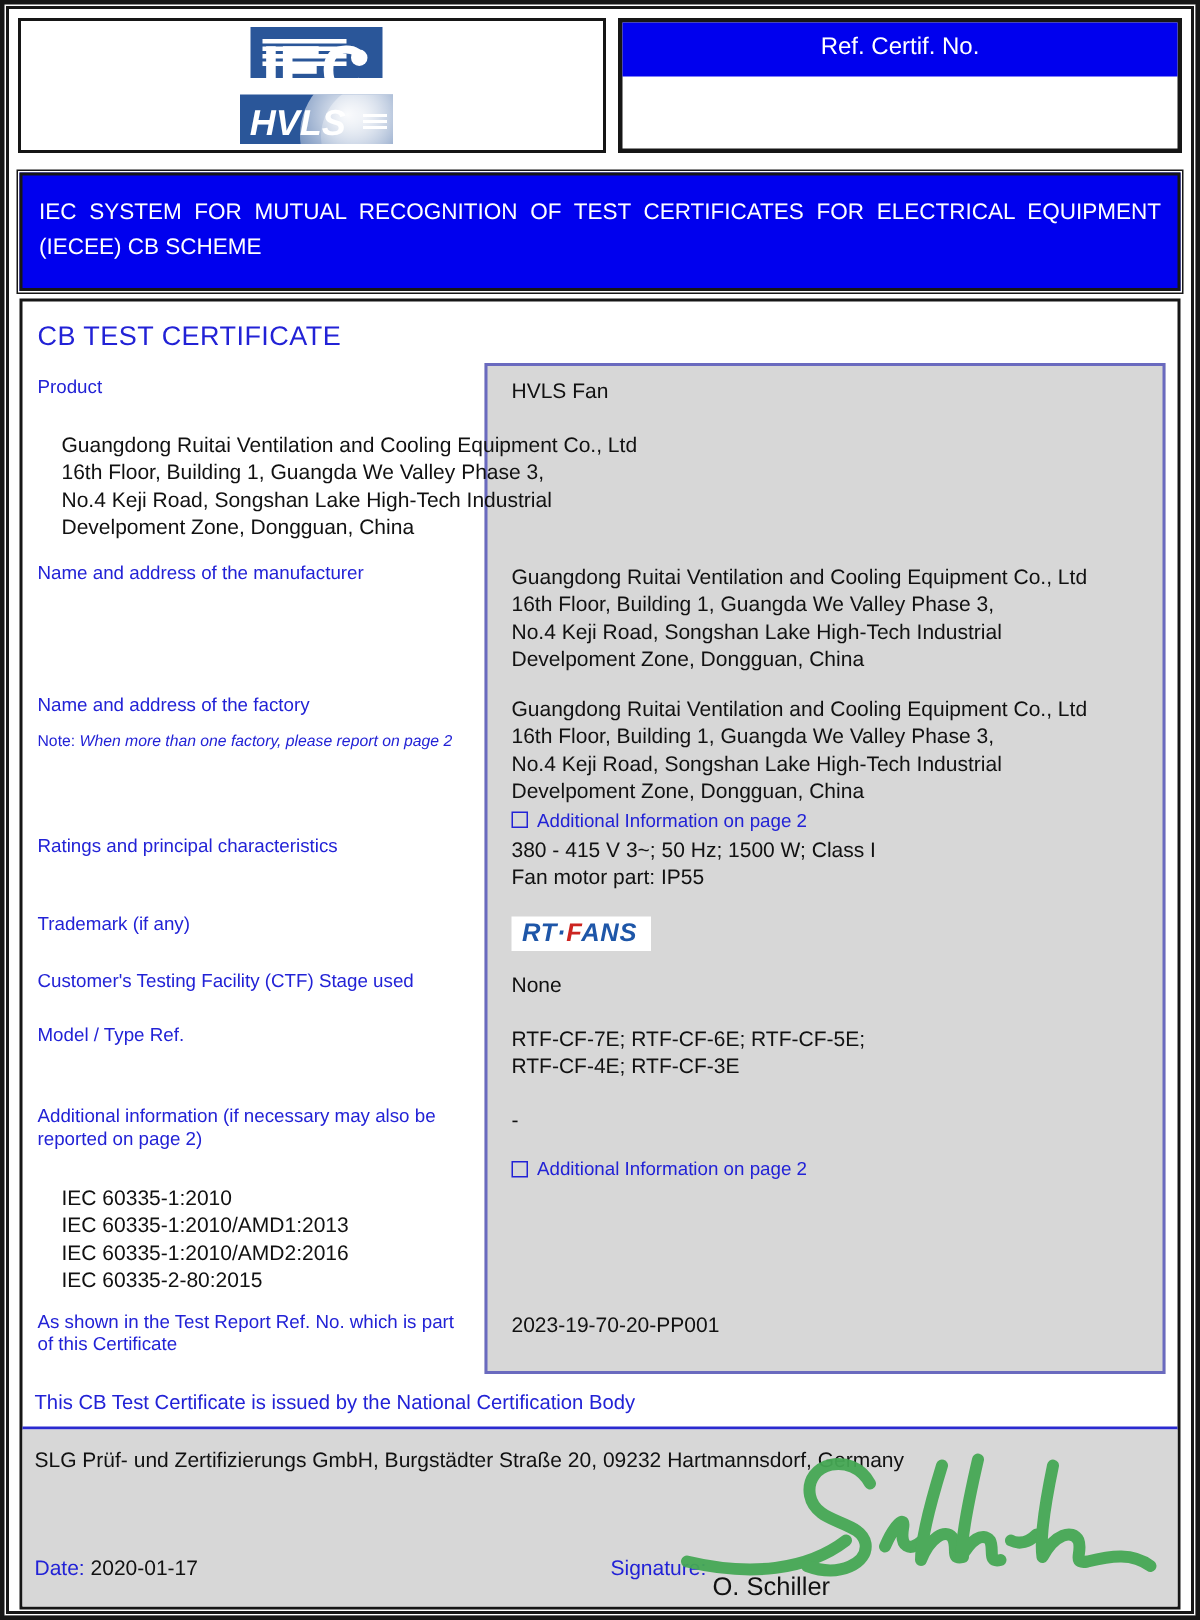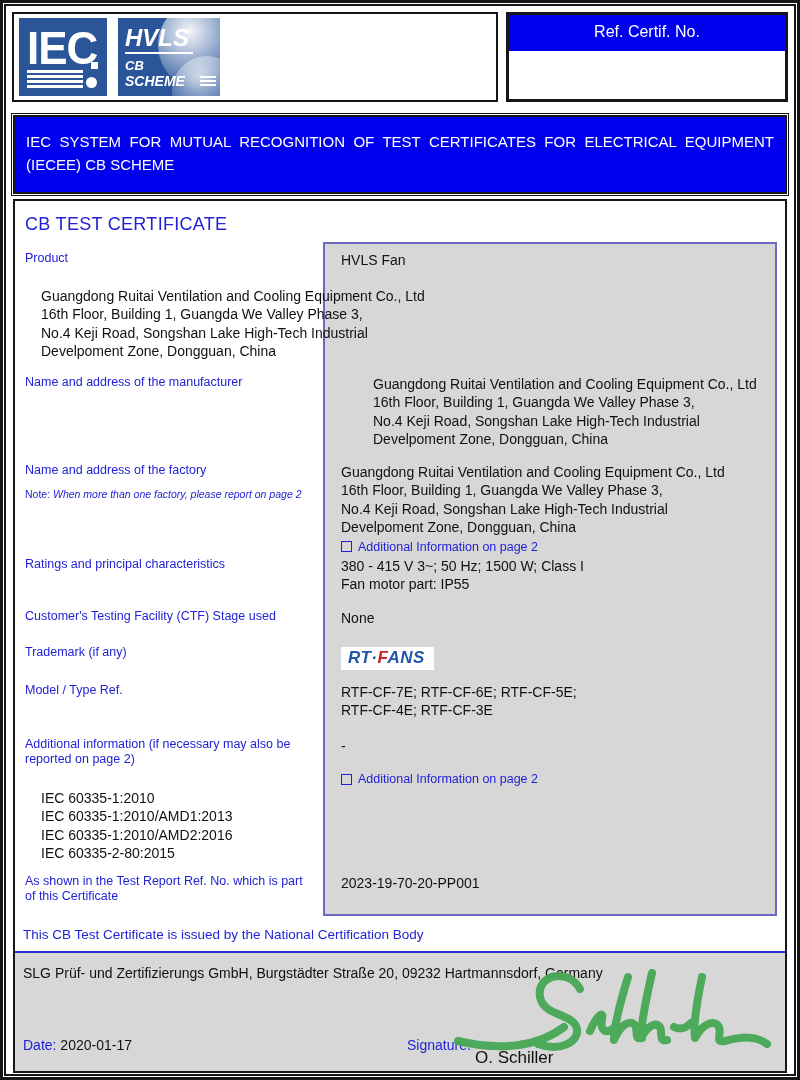--- a/index.html
+++ b/index.html
@@ -3,22 +3,22 @@
 <meta charset="utf-8">
 <style>
   * { margin:0; padding:0; box-sizing:border-box; }
   html,body { width:800px; height:1080px; background:#fff; overflow:hidden;
     font-family:"Liberation Sans","DejaVu Sans",sans-serif; color:#111; }
   .page { position:absolute; inset:0; border:3px solid #161616;
     box-shadow: inset 0 0 0 1px #fff, inset 0 0 0 3px #161616; padding:8px; }
 
   
   .top-row { display:flex; gap:8px; height:90px; margin:1px 1px 0 1px; }
-  .logo-box { width:486px; border:2px solid #161616; background:#fff;
-    display:flex; align-items:center; padding:4px 0 4px 5px; gap:11px; }
+  .logo-box { width:392px; border:2px solid #161616; background:#fff;
+    display:flex; align-items:center; padding:4px 0 4px 5px; gap:11px;flex-direction:column; }
   .iec-logo { width:88px; height:78px; background:#2a5699; position:relative; color:#fff; }
   .iec-text { position:absolute; top:4px; left:8px; font-size:44px; font-weight:bold;
     letter-spacing:-1px; transform:scaleY(1.05); transform-origin:top; }
   .iec-dot-after { position:absolute; top:44px; left:72px; width:7px; height:7px; background:#fff; }
   .iec-lines { position:absolute; left:8px; bottom:8px; width:56px; }
   .iec-lines div { height:3px; background:#fff; margin-top:2px; }
   .iec-ball { position:absolute; right:10px; bottom:8px; width:11px; height:11px;
     border-radius:50%; background:#fff; }
   .iecee-logo { width:102px; height:78px; background:#2a5699; position:relative;
     color:#fff; overflow:hidden; }
@@ -133,21 +133,21 @@
             </div>
           </div>
           <div class="frow" style="min-height: 88px;">
             <div class="fvalue">
               <div class="vline">Guangdong Ruitai Ventilation and Cooling Equipment Co., Ltd</div>
               <div class="vline">16th Floor, Building 1, Guangda We Valley Phase 3,</div>
               <div class="vline">No.4 Keji Road, Songshan Lake High-Tech Industrial</div>
               <div class="vline">Develpoment Zone, Dongguan, China</div>
             </div>
           </div>
-          <div class="frow" style="min-height: 88px; gap: 32px;">
+          <div class="frow" style="min-height: 88px;">
             <div class="flabel">
               <div>Name and address of the manufacturer</div>
             </div>
             <div class="fvalue">
               <div class="vline">Guangdong Ruitai Ventilation and Cooling Equipment Co., Ltd</div>
               <div class="vline">16th Floor, Building 1, Guangda We Valley Phase 3,</div>
               <div class="vline">No.4 Keji Road, Songshan Lake High-Tech Industrial</div>
               <div class="vline">Develpoment Zone, Dongguan, China</div>
             </div>
           </div>
@@ -169,33 +169,33 @@
           </div>
           <div class="frow" style="min-height: 52px;">
             <div class="flabel">
               <div>Ratings and principal characteristics</div>
             </div>
             <div class="fvalue">
               <div class="vline">380 - 415 V 3~; 50 Hz; 1500 W; Class I</div>
               <div class="vline">Fan motor part: IP55</div>
             </div>
           </div>
+          <div class="frow" style="min-height: 38px;">
+            <div class="flabel">
+              <div>Trademark (if any)</div>
+            </div>
+            <div class="fvalue"><span class="tm-logo"><span class="tm-blue">RT·</span><span class="tm-red">F</span><span class="tm-blue">ANS</span></span></div>
+          </div>
           <div class="frow" style="min-height: 36px;">
             <div class="flabel">
               <div>Customer's Testing Facility (CTF) Stage used</div>
             </div>
             <div class="fvalue">
               <div class="vline">None</div>
             </div>
-          </div>
-          <div class="frow" style="min-height: 38px;">
-            <div class="flabel">
-              <div>Trademark (if any)</div>
-            </div>
-            <div class="fvalue"><span class="tm-logo"><span class="tm-blue">RT·</span><span class="tm-red">F</span><span class="tm-blue">ANS</span></span></div>
           </div>
           <div class="frow" style="min-height: 54px;">
             <div class="flabel">
               <div>Model / Type Ref.</div>
             </div>
             <div class="fvalue">
               <div class="vline">RTF-CF-7E; RTF-CF-6E; RTF-CF-5E;</div>
               <div class="vline">RTF-CF-4E; RTF-CF-3E</div>
             </div>
           </div>

